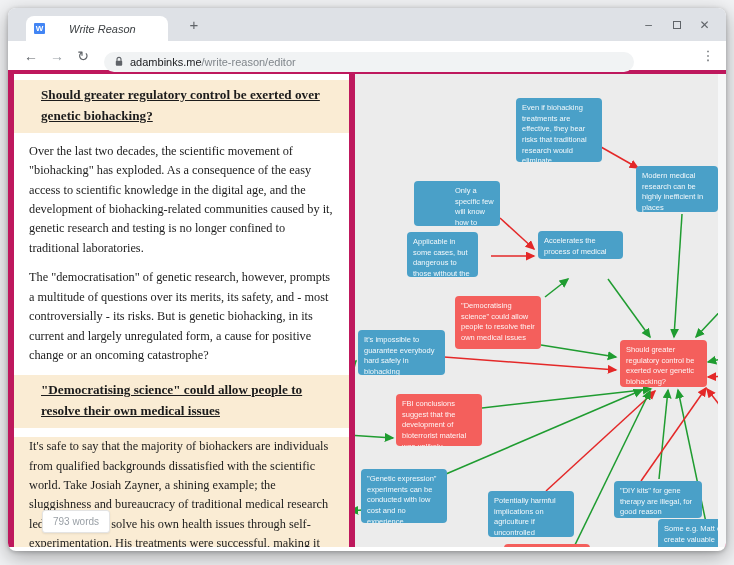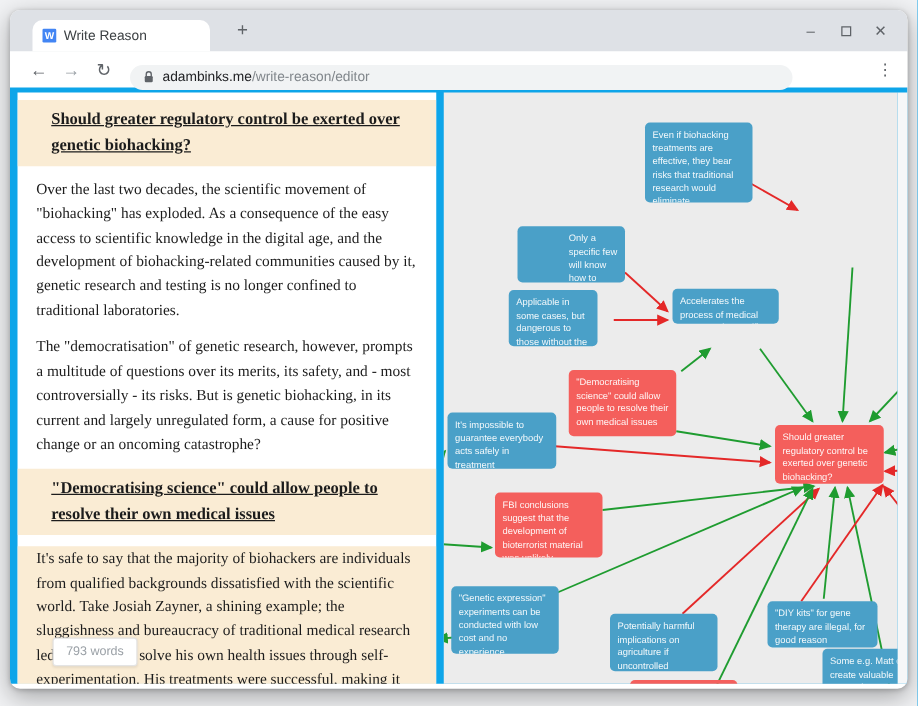--- a/index.html
+++ b/index.html
@@ -9,40 +9,40 @@
   .window{ position:absolute; left:8px; top:8px; width:718px; height:543px;
     border-radius:8px; overflow:hidden; background:#fff;
     box-shadow:0 6px 20px rgba(0,0,0,.32), 0 1px 4px rgba(0,0,0,.22); }
 
   
   .tabstrip{ height:33px; background:#dee1e6; position:relative; }
   .tab{ position:absolute; left:18px; bottom:0; width:142px; height:25px; background:#fff;
     border-radius:8px 8px 0 0; display:flex; align-items:center; padding:0 8px; }
   .favicon{ width:11px; height:11px; background:#4285f4; color:#fff; font-size:8px; font-weight:bold;
     display:flex; align-items:center; justify-content:center; border-radius:1px; flex:0 0 auto;}
-  .tab-title{ margin-left:6px; font-size:11px; color:#3c4043; white-space:nowrap; overflow:hidden;}
+  .tab-title{ margin-left:24px; font-size:11px; color:#3c4043; white-space:nowrap; overflow:hidden;font-style:italic;}
   .newtab{ position:absolute; left:176px; top:7px; width:20px; height:20px; color:#5f6368;
     font-size:15px; line-height:20px; text-align:center; }
   .winctl{ position:absolute; top:0; right:0; height:33px; display:flex; align-items:center; gap:9px; padding-right:12px;}
   .wbtn{ width:19px; height:19px; display:flex; align-items:center; justify-content:center; color:#5f6368; font-size:12px;}
   .wbtn .sq{ width:8px; height:8px; border:1.2px solid #5f6368; }
 
   
   .toolbar{ height:29px; background:#fff; display:flex; align-items:center; padding:0 10px; }
   .navic{ width:26px; text-align:center; font-size:14px; color:#5f6368; }
   .navic.fwd{ color:#9aa0a6; }
   .urlbar{ flex:1; height:20px; margin:12px 66px 0 8px; background:#f1f3f4; border-radius:10px;
     display:flex; align-items:center; padding:0 10px; }
   .urltext{ font-size:11px; margin-left:6px; white-space:nowrap; overflow:hidden;}
   .urltext .domain{ color:#202124; }
   .urltext .path{ color:#80868b; }
   .kebab{ width:16px; color:#5f6368; font-size:13px; text-align:center; letter-spacing:0;}
 
   
-  .content{ height:477px; background:#0ea5e9; display:flex; padding-top:4px; }
+  .content{ height:477px; background:#be185d; display:flex; padding-top:4px; }
 
   .doc{ margin-left:6px; width:335px; background:#fff; position:relative; overflow:hidden;
     font-family:"Liberation Serif", serif; font-size:12.3px; line-height:1.58; color:#1c1c1c; padding-top:6px;}
   .doc .hl{ background:#faecd4; }
   .doc .heading{ font-size:13.2px; font-weight:bold; text-decoration:underline;
     padding:5px 14px 6px 27px; }
   .doc p{ margin:9px 13px 10px 15px; }
   .doc .hlwrap{ background:#faecd4; padding-bottom:20px; }
   .doc .hlwrap p{ margin-bottom:0; }
   .wordbadge{ position:absolute; left:28px; top:436px; width:68px; height:23px; background:#fff;
@@ -139,25 +139,26 @@
             <line x1="357" y1="477" x2="323" y2="316" stroke="#1f9c30" stroke-width="1.5" marker-end="url(#m-support)"></line>
             <line x1="375" y1="283" x2="353" y2="288" stroke="#1f9c30" stroke-width="1.5" marker-end="url(#m-support)"></line>
             <line x1="377" y1="302" x2="353" y2="303" stroke="#e42828" stroke-width="1.5" marker-end="url(#m-oppose)"></line>
             <line x1="286" y1="407" x2="351" y2="314" stroke="#e42828" stroke-width="1.5" marker-end="url(#m-oppose)"></line>
             <line x1="381" y1="352" x2="352" y2="315" stroke="#e42828" stroke-width="1.5" marker-end="url(#m-oppose)"></line>
             <line x1="-6" y1="361" x2="38" y2="364" stroke="#1f9c30" stroke-width="1.5" marker-end="url(#m-support)"></line>
             <line x1="8" y1="436" x2="-5" y2="437" stroke="#1f9c30" stroke-width="1.5" marker-end="url(#m-support)"></line>
             <line x1="-8" y1="298" x2="1" y2="287" stroke="#1f9c30" stroke-width="1.5" marker-end="url(#m-support)"></line>
           </svg>
       <div class="node blue" style="left: 161px; top: 24px; width: 86px; height: 64px;">Even if biohacking treatments are effective, they bear risks that traditional research would eliminate</div>
+          <div class="node blue" style="left: 281px; top: 92px; width: 82px; height: 46px;">Modern medical research can be highly inefficient in places</div>
           <div class="node blue" style="left: 59px; top: 107px; width: 86px; height: 45px; padding-left: 41px;">Only a specific few will know how to effectively and safely biohack</div>
           <div class="node blue" style="left: 52px; top: 158px; width: 71px; height: 45px;">Applicable in some cases, but dangerous to those without the expertise</div>
           <div class="node blue" style="left: 183px; top: 157px; width: 85px; height: 28px;">Accelerates the process of medical treatment in specific cases</div>
           <div class="node red" style="left: 100px; top: 222px; width: 86px; height: 53px;">"Democratising science" could allow people to resolve their own medical issues</div>
-          <div class="node blue" style="left: 3px; top: 256px; width: 87px; height: 45px;">It's impossible to guarantee everybody acts safely in treatment</div>
+          <div class="node blue" style="left: 3px; top: 256px; width: 87px; height: 45px;">It's impossible to guarantee everybody hard safely in biohacking</div>
           <div class="node red" style="left: 265px; top: 266px; width: 87px; height: 47px;">Should greater regulatory control be exerted over genetic biohacking?</div>
           <div class="node red" style="left: 41px; top: 320px; width: 86px; height: 52px;">FBI conclusions suggest that the development of bioterrorist material was unlikely</div>
           <div class="node blue" style="left: 6px; top: 395px; width: 86px; height: 54px;">"Genetic expression" experiments can be conducted with low cost and no experience</div>
           <div class="node blue" style="left: 112px; top: 417px; width: 86px; height: 46px; margin-left: 21px;">Potentially harmful implications on agriculture if uncontrolled</div>
           <div class="node blue" style="left: 259px; top: 407px; width: 88px; height: 37px;">"DIY kits" for gene therapy are illegal, for good reason</div>
           <div class="node blue" style="left: 303px; top: 445px; width: 82px; height: 36px;">Some e.g. Matt can create valuable research</div>
           <div class="node red" style="left: 149px; top: 470px; width: 86px; height: 12px;"></div>
         </div>
       <div class="map-strip"></div>
     </div>

